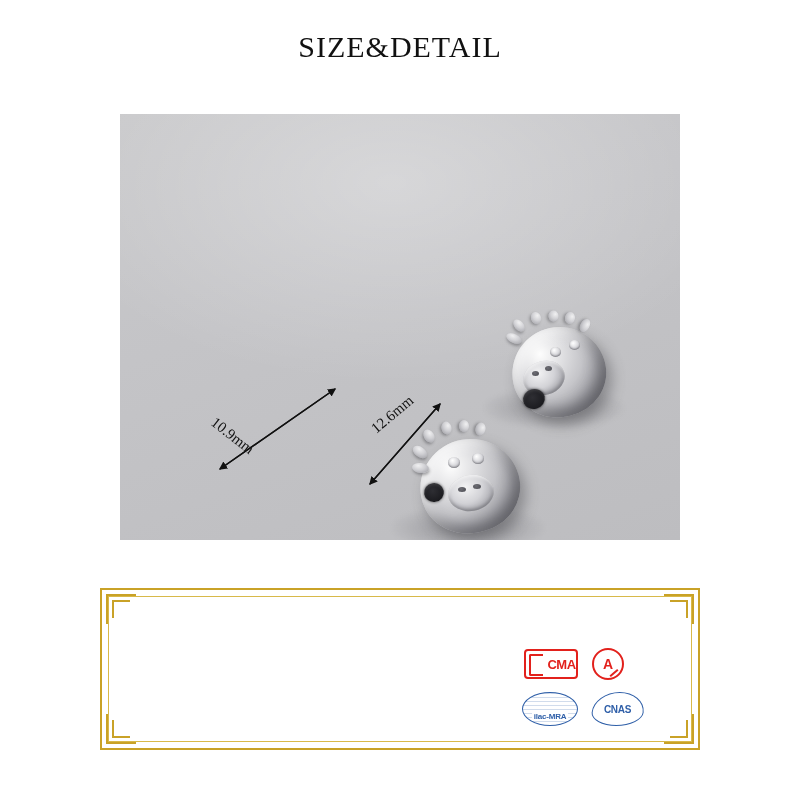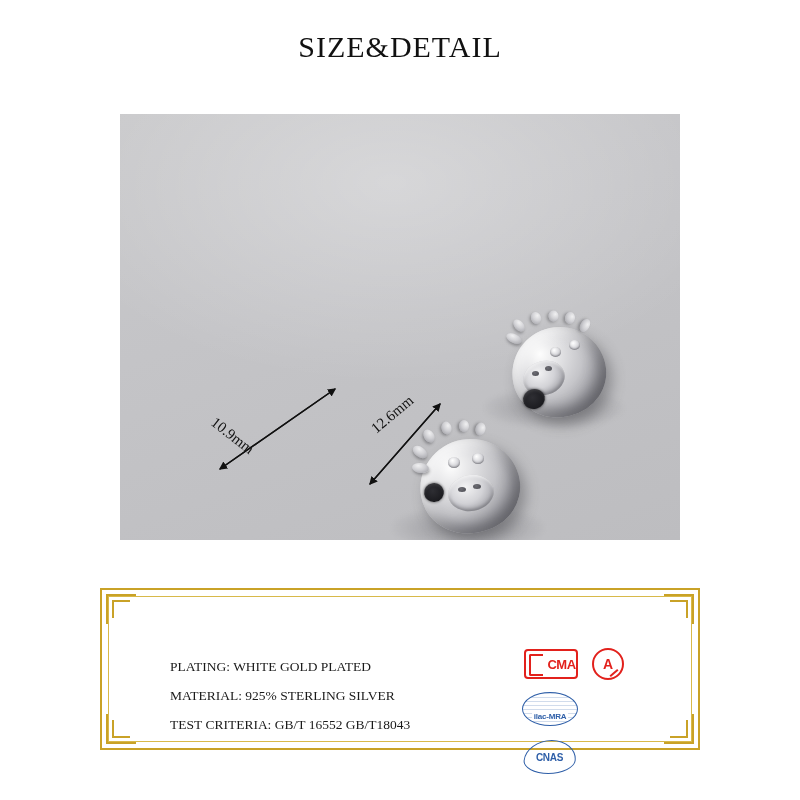--- a/index.html
+++ b/index.html
@@ -215,21 +215,21 @@
   
   .logos {
     position: absolute;
     right: 44px;
     top: 58px;
     width: 132px;
     height: 86px;
   }
   .logo-row { position: absolute; display: flex; gap: 14px; align-items: center; }
   .logo-row.r1 { left: 2px; top: 0; }
-  .logo-row.r2 { left: 0; top: 44px; flex-direction: column; }
+  .logo-row.r2 { left: 0; top: 44px; }
 
   .cma {
     width: 50px; height: 26px;
     border: 2.5px solid #e2211c;
     border-radius: 4px;
     display: flex; align-items: center; justify-content: center;
     color: #e2211c;
     font-family: "Liberation Sans", sans-serif;
     font-weight: bold;
     font-size: 13px;
@@ -386,25 +386,20 @@
         <span class="h2"></span>
     </div>
     <div class="corner c-br">
       <span class="v"></span>
         <span class="h"></span>
         <span class="v2"></span>
         <span class="h2"></span>
     </div>
 
 
-    <div class="cert-lines">
-      <div>PLATING: WHITE GOLD PLATED</div>
-      <div>MATERIAL: 925% STERLING SILVER</div>
-      <div>TEST CRITERIA: GB/T 16552 GB/T18043</div>
-    </div>
 
     <div class="logos">
       <div class="logo-row r1">
         <div class="cma">
           <span>CMA</span>
         </div>
         <div class="cmark">
           <span>A</span>
         </div>
       </div>

